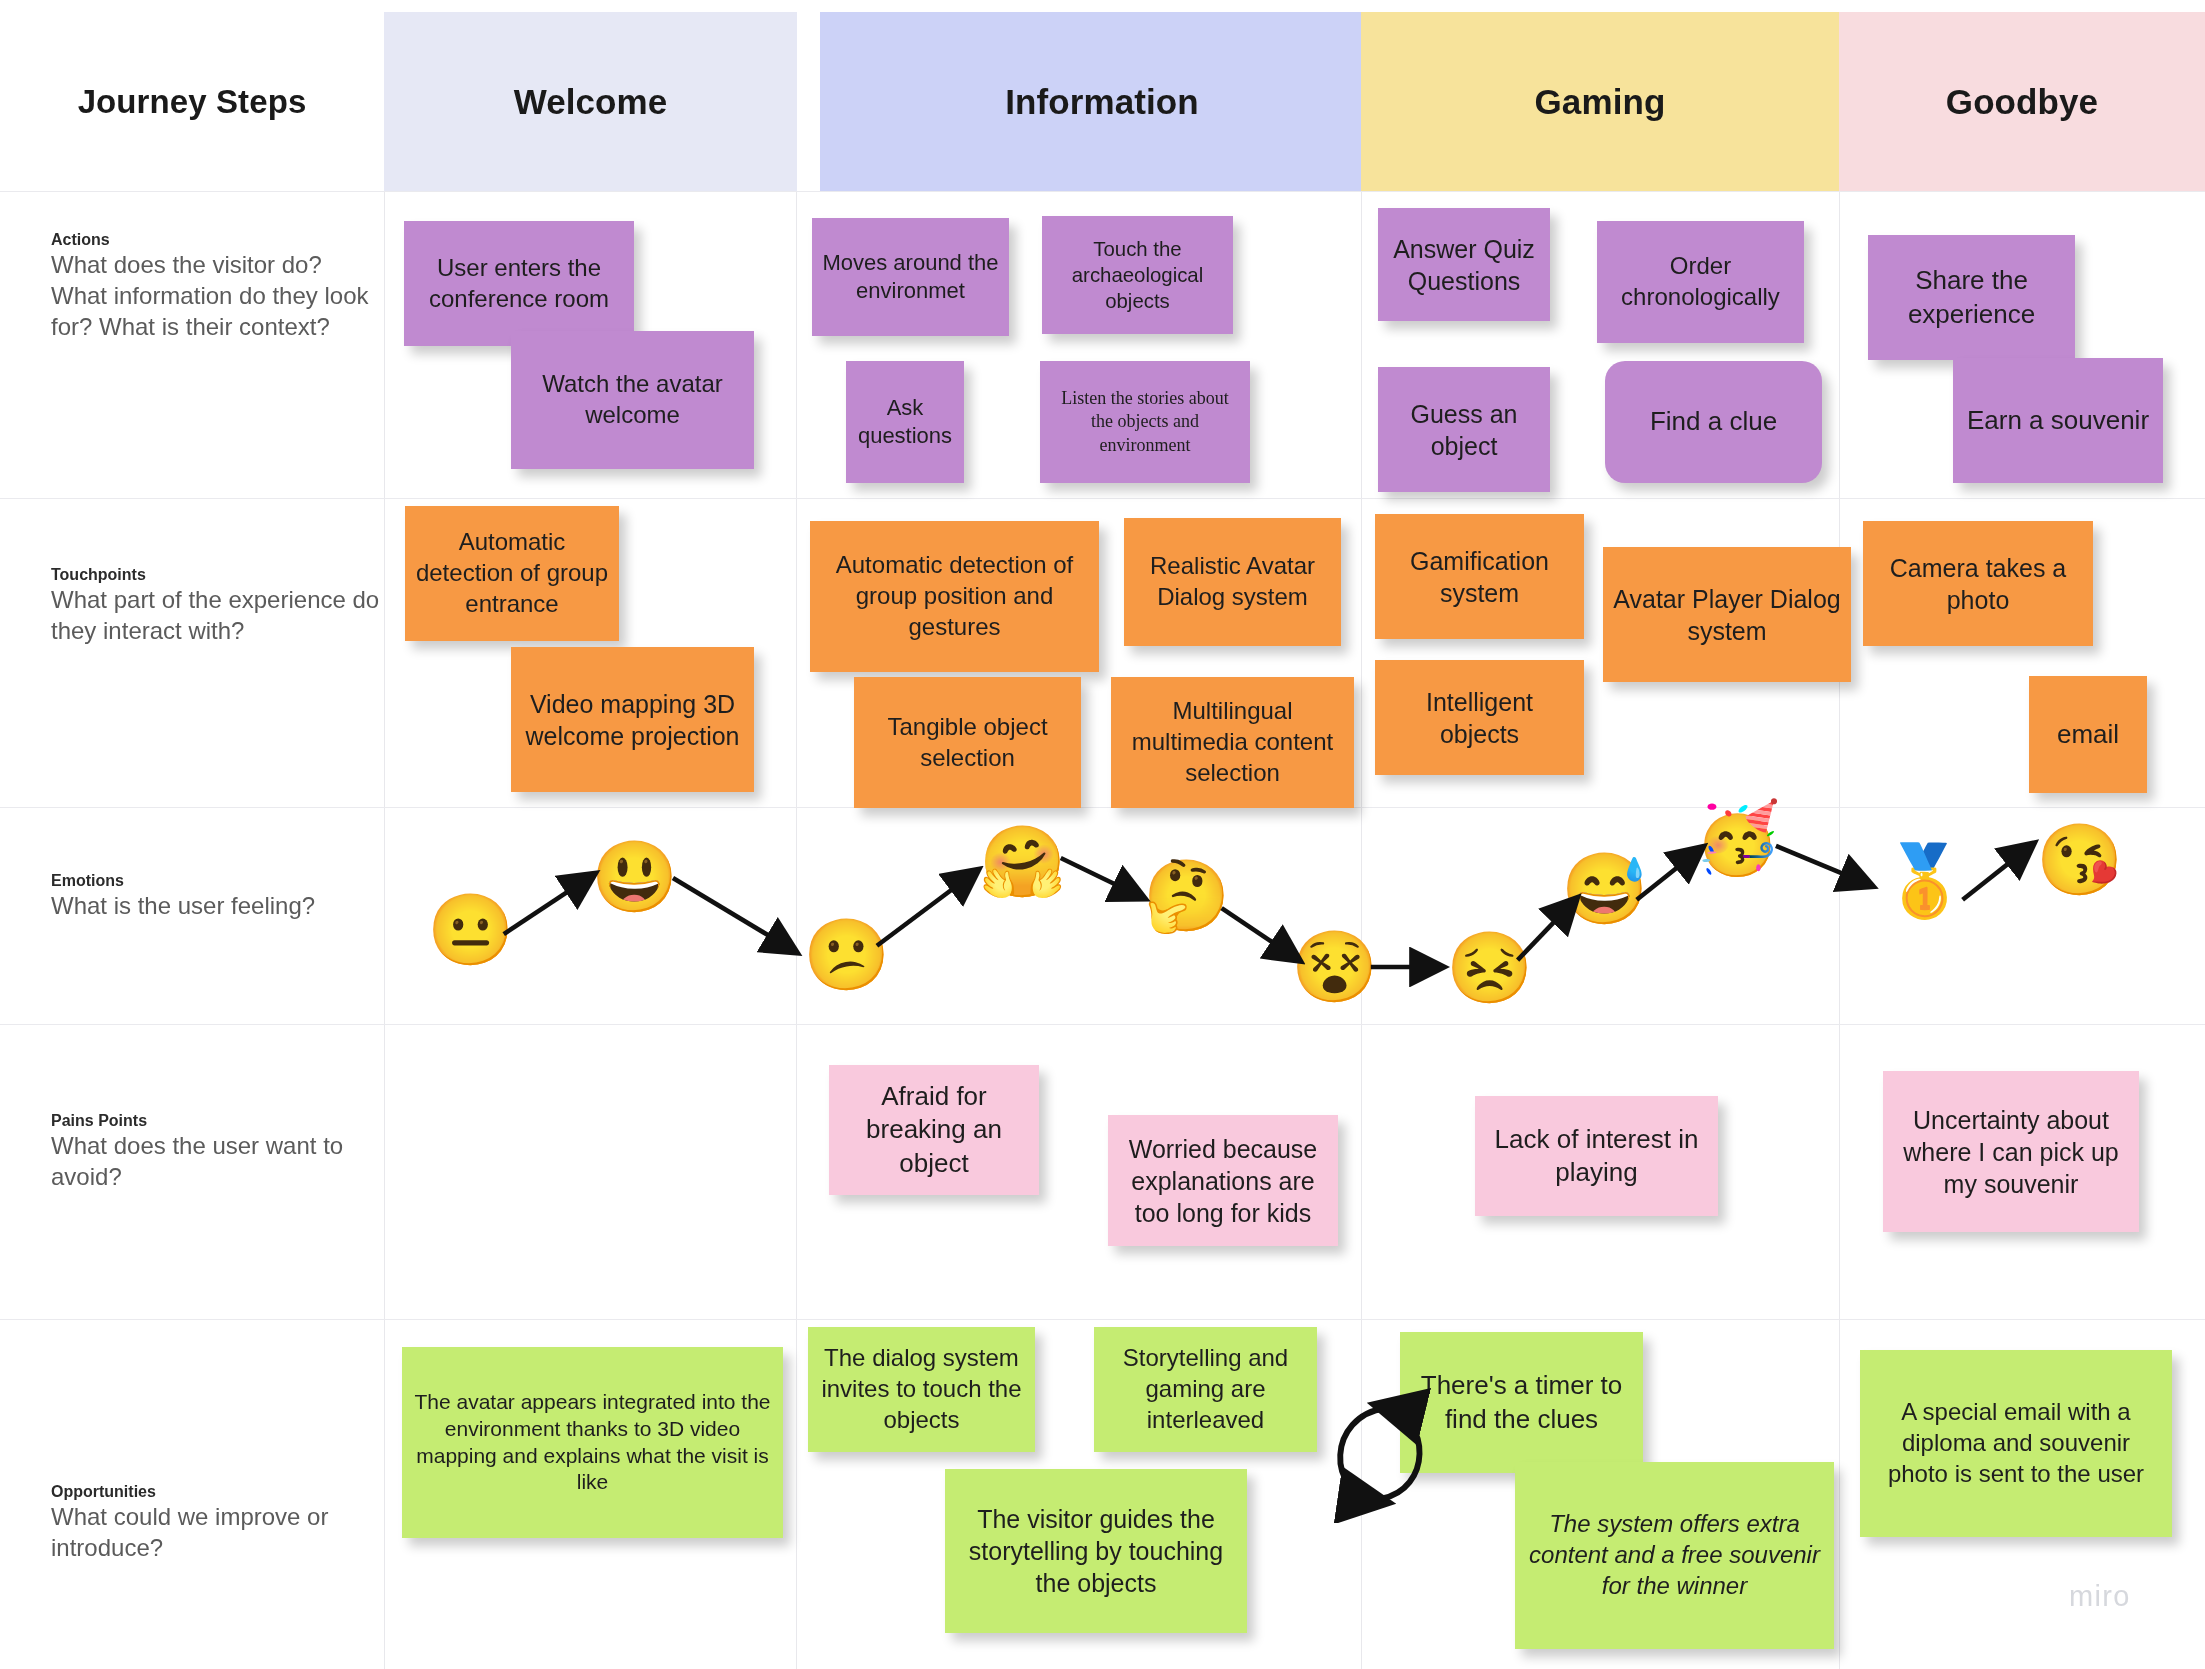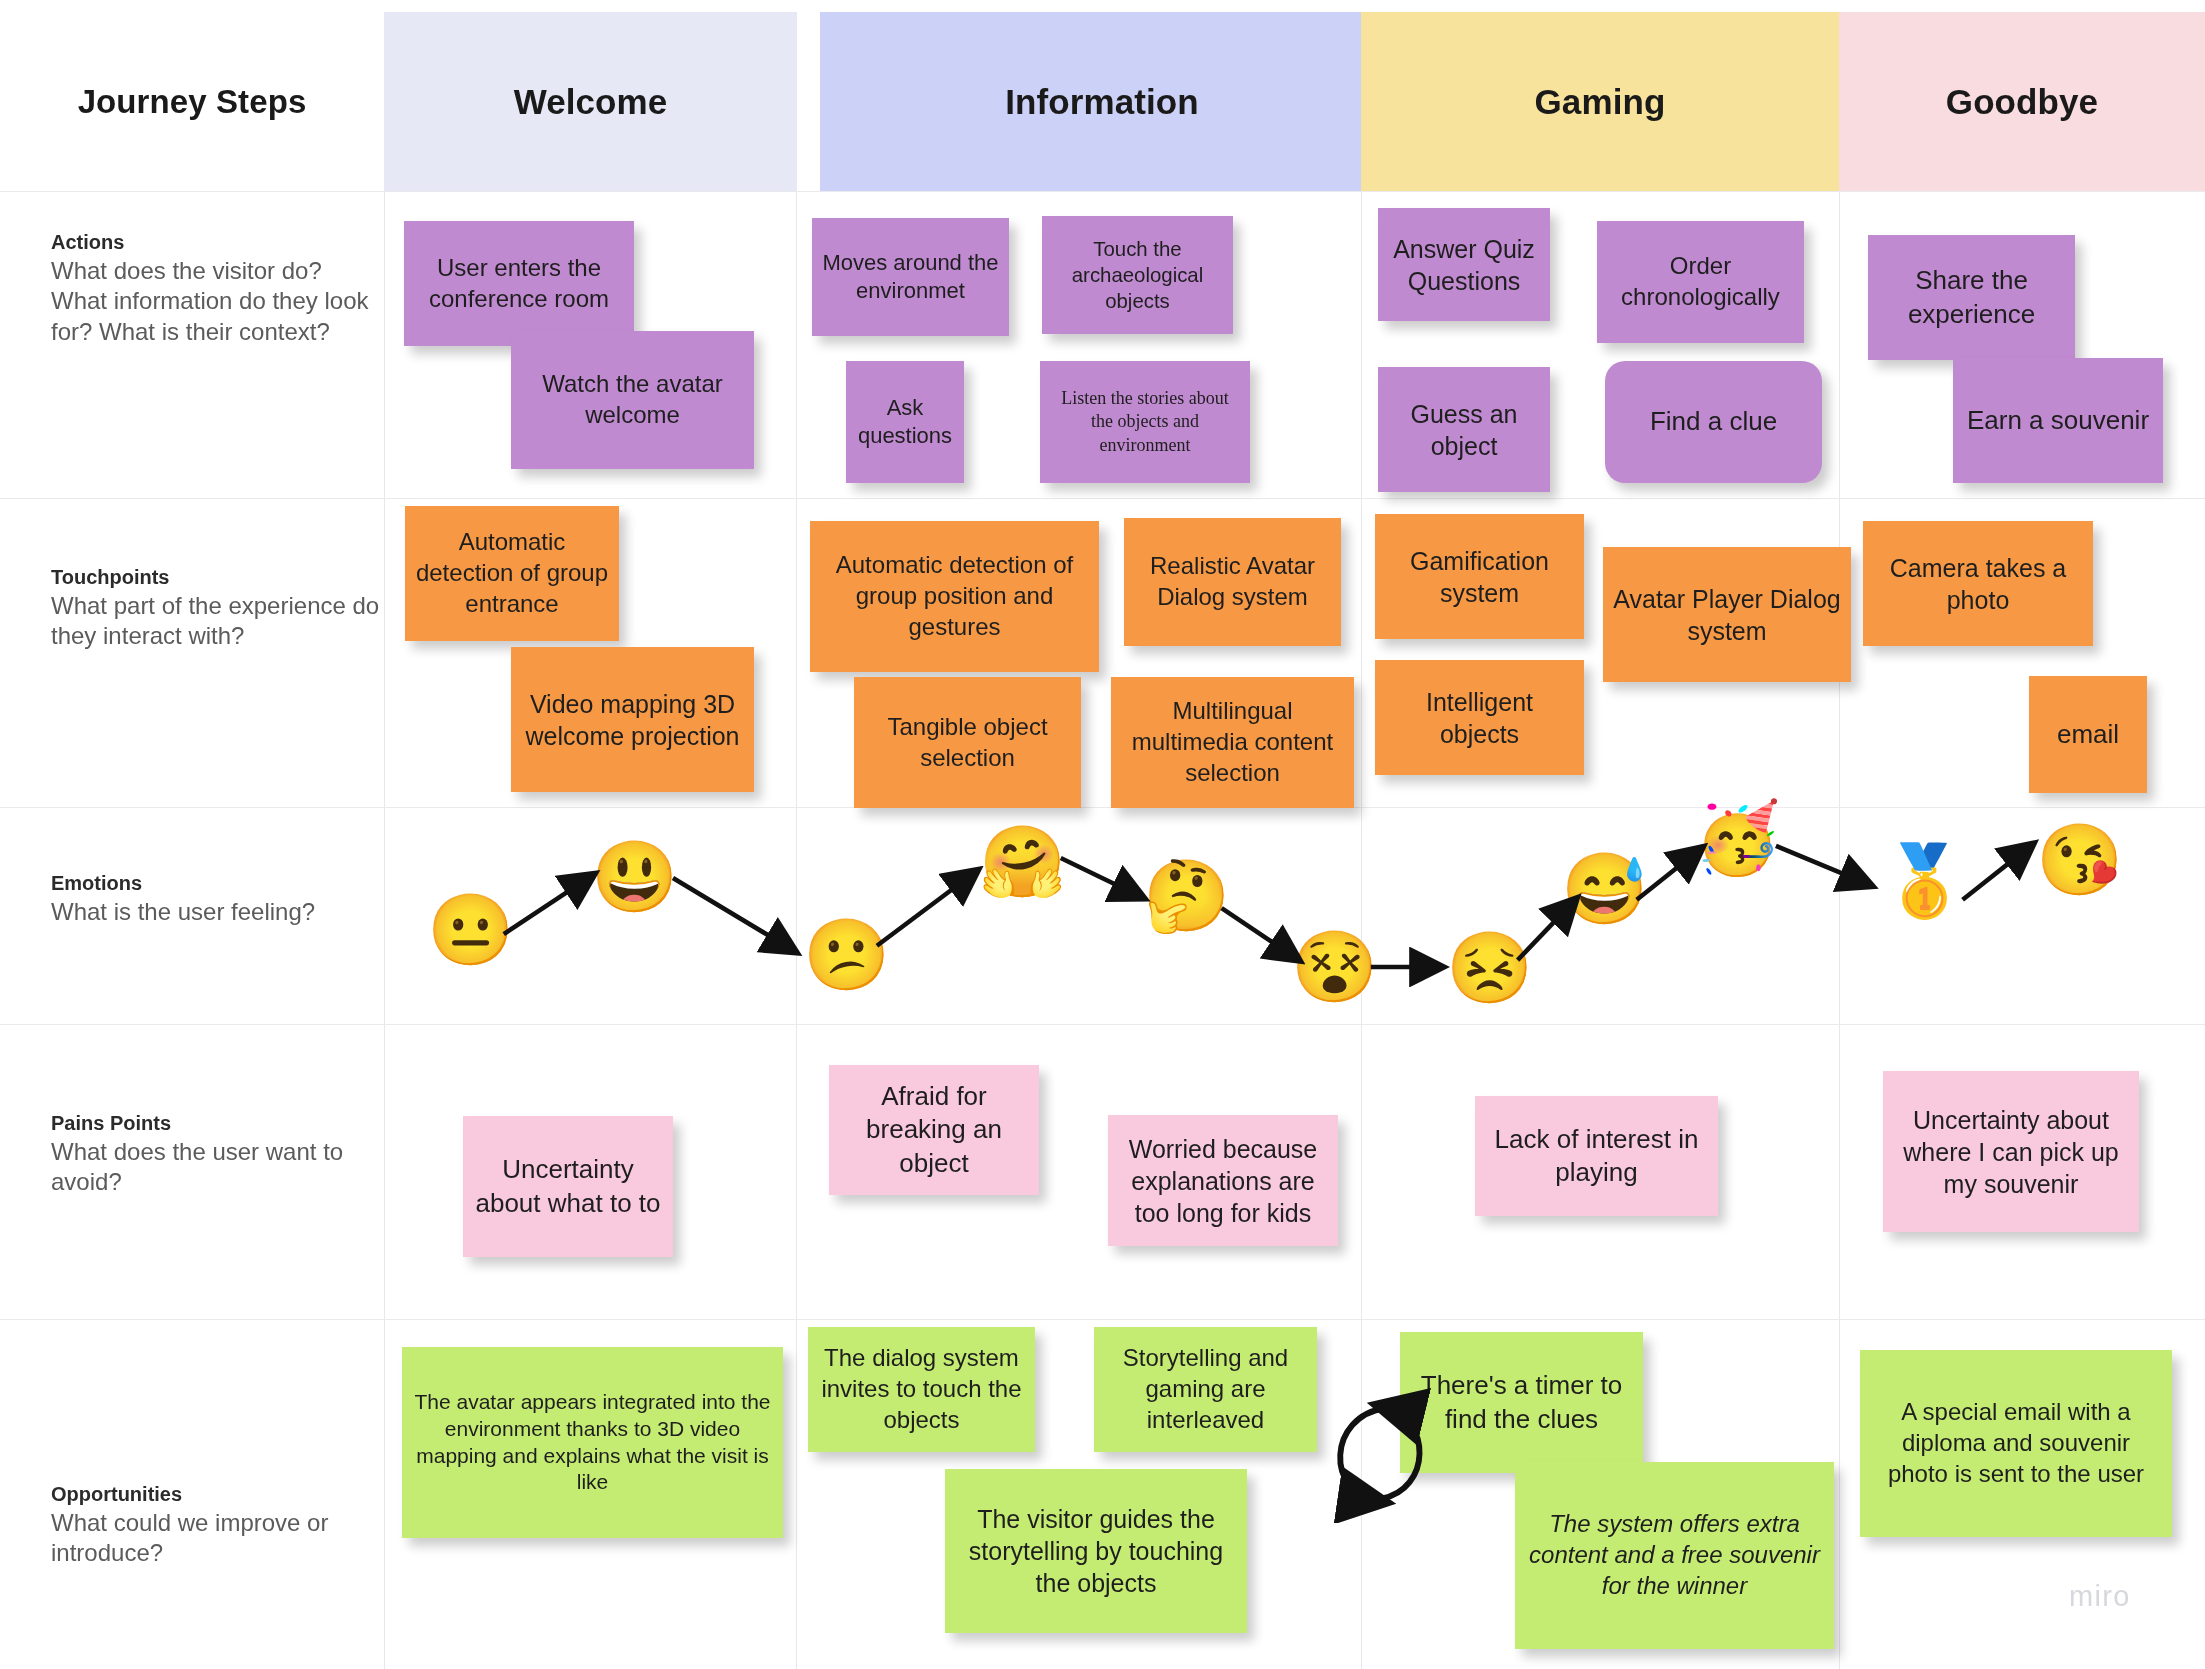--- a/index.html
+++ b/index.html
@@ -16,21 +16,21 @@
   .hdr .htxt{font-size:35px;font-weight:bold;color:#1a1a1a;letter-spacing:0.1px;}
   .hdr-journey{background:transparent;}
   .hdr-welcome{background:#e6e8f5;}
   .hdr-information{background:#ccd2f7;}
   .hdr-gaming{background:#f7e39b;}
   .hdr-goodbye{background:#f8dcdf;}
   .hdr-journey .htxt{font-size:33px;}
 
   
   .rowlabel{position:absolute;left:51px;width:329px;}
-  .rowlabel .rl-title{font-size:20px;font-weight:bold;color:#2b2b2b;line-height:1.28;}
+  .rowlabel .rl-title{font-size:16px;font-weight:bold;color:#2b2b2b;line-height:1.28;}
   .rowlabel .rl-sub{font-size:24px;color:#5b5b5b;line-height:1.28;font-weight:normal;}
 
   
   .note{position:absolute;display:flex;align-items:center;justify-content:center;text-align:center;
         box-sizing:border-box;padding:8px 9.2px;line-height:1.28;color:#1e1e1e;
         box-shadow:6.6px 8px 10.5px rgba(0,0,0,.20);}
   .note.purple{background:#c08ad0;}
   .note.orange{background:#f79944;}
   .note.pink{background:#f9c9dd;}
   .note.green{background:#c5ec72;}
@@ -249,21 +249,20 @@
     <svg width="85" height="66" viewBox="0 0 130 100">
       <defs>
           <marker id="ah10" markerWidth="9" markerHeight="9" refX="7" refY="4.5" orient="auto">
             <path d="M0,0 L9,4.5 L0,9 z" fill="#111"></path>
           </marker>
         </defs>
       <line x1="4" y1="94" x2="110" y2="10" stroke="#111" stroke-width="7" marker-end="url(#ah10)"></line>
     </svg>
   </div>
 
-  <div class="note pink" style="left:463px;top:1116px;width:210px;height:141px;font-size:26px;">Uncertainty about what to to</div>
 
   <div class="note pink" style="left:829px;top:1065px;width:210px;height:130px;font-size:26px;">Afraid for breaking an object</div>
   <div class="note pink" style="left:1108px;top:1115px;width:230px;height:131px;font-size:25px;">Worried because explanations are too long for kids</div>
 
   <div class="note pink" style="left:1475px;top:1096px;width:243px;height:120px;font-size:26px;">Lack of interest in playing</div>
 
   <div class="note pink" style="left:1883px;top:1071px;width:256px;height:161px;font-size:25px;">Uncertainty about where I can pick up my souvenir</div>
 
   <div class="note green" style="left:402px;top:1347px;width:381px;height:191px;font-size:21px;">The avatar appears integrated into the environment thanks to 3D video mapping and explains what the visit is like</div>
 

